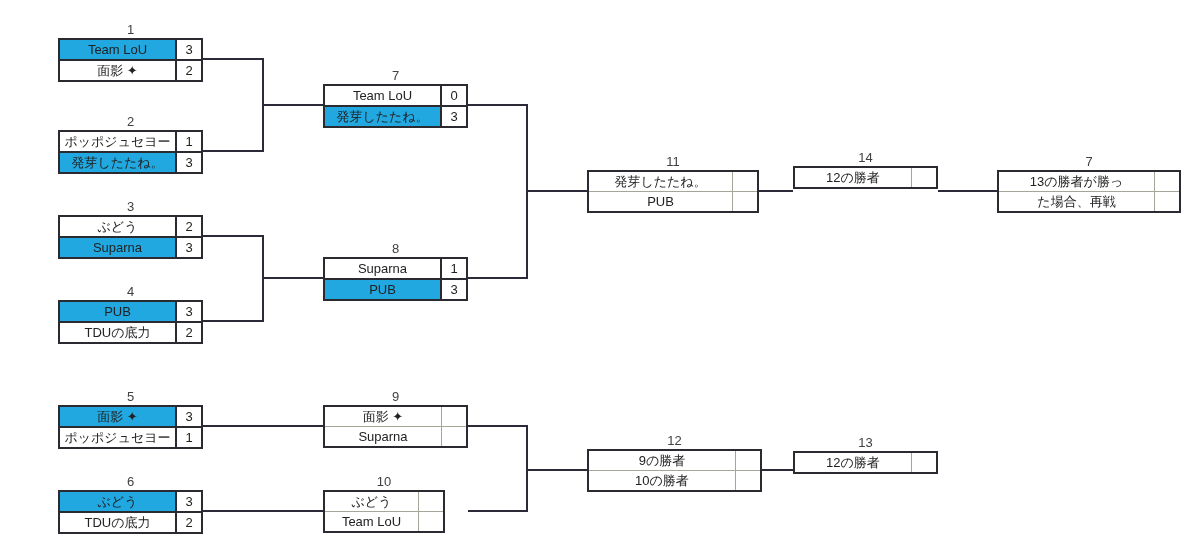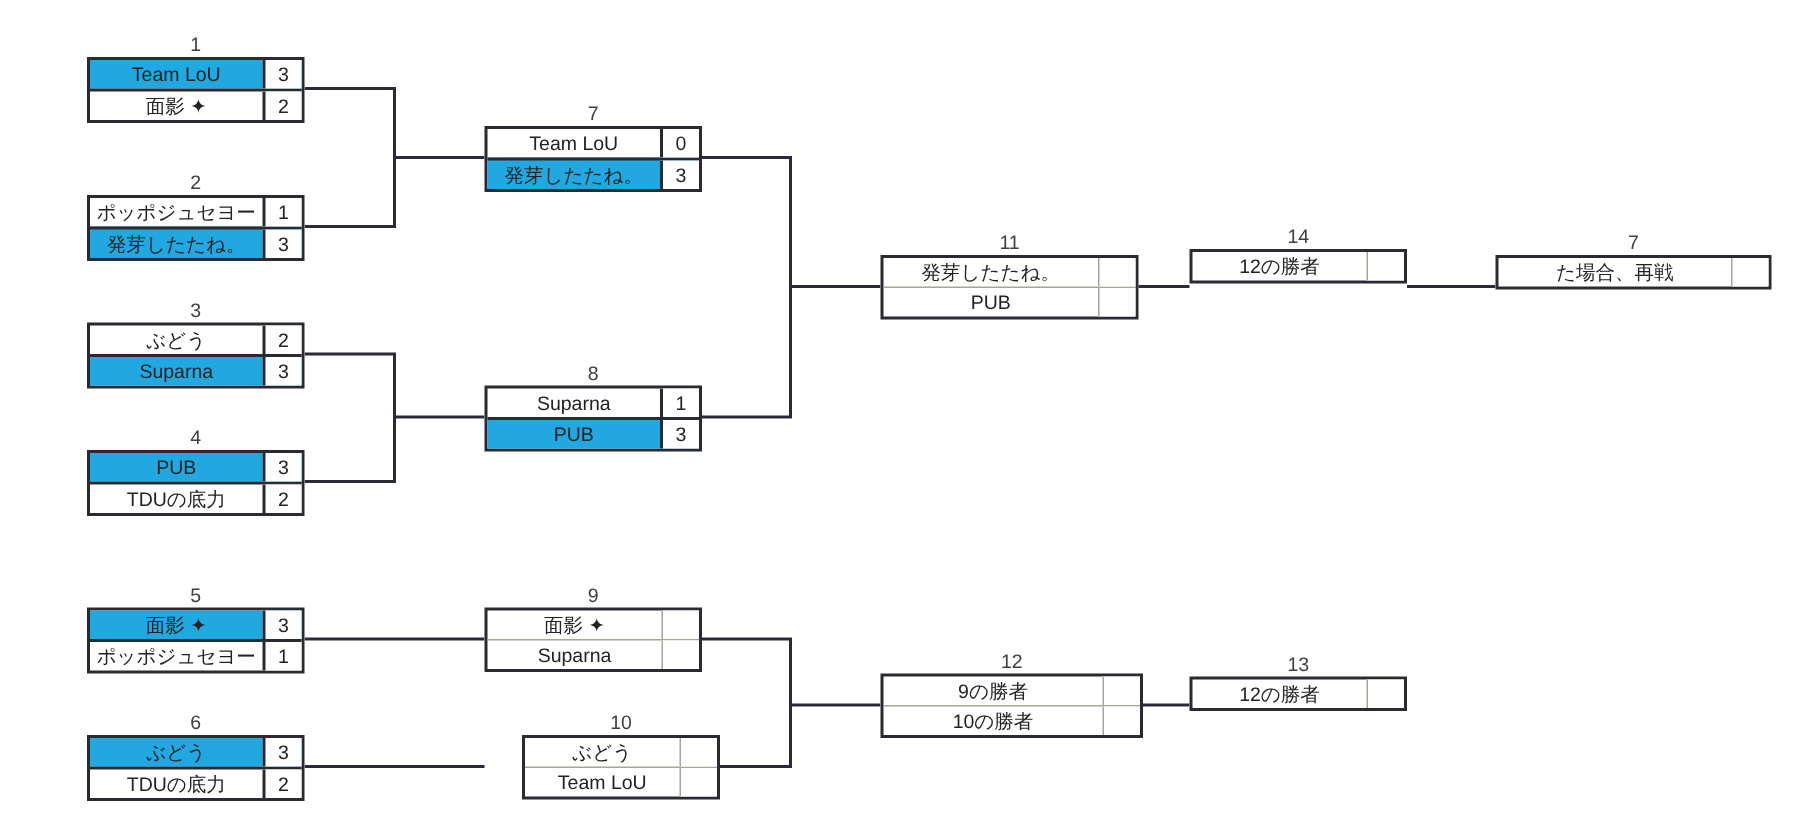--- a/index.html
+++ b/index.html
@@ -171,21 +171,21 @@
           <div class="row">
             <div class="cell name">面影 ✦</div>
             <div class="cell score"></div>
           </div>
           <div class="row">
             <div class="cell name">Suparna</div>
             <div class="cell score"></div>
           </div>
         </div>
       </div>
-      <div class="match" style="left: 323px; top: 474px; width: 132px; margin-left: 25px;">
+      <div class="match" style="left: 323px; top: 474px; width: 122px;">
         <div class="match-label">10</div>
         <div class="match-box pending">
           <div class="row">
             <div class="cell name">ぶどう</div>
             <div class="cell score"></div>
           </div>
           <div class="row">
             <div class="cell name">Team LoU</div>
             <div class="cell score"></div>
           </div>
@@ -231,20 +231,24 @@
         <div class="match-box pending">
           <div class="row">
             <div class="cell name">12の勝者</div>
             <div class="cell score"></div>
           </div>
         </div>
       </div>
       <div class="match" style="left: 997px; top: 154px; width: 184px;">
         <div class="match-label">7</div>
         <div class="match-box pending">
+          <div class="row">
+            <div class="cell name">13の勝者が勝っ</div>
+            <div class="cell score"></div>
+          </div>
           <div class="row">
             <div class="cell name">た場合、再戦</div>
             <div class="cell score"></div>
           </div>
         </div>
       </div>
     </div>
 </div>
 
 </body></html>

